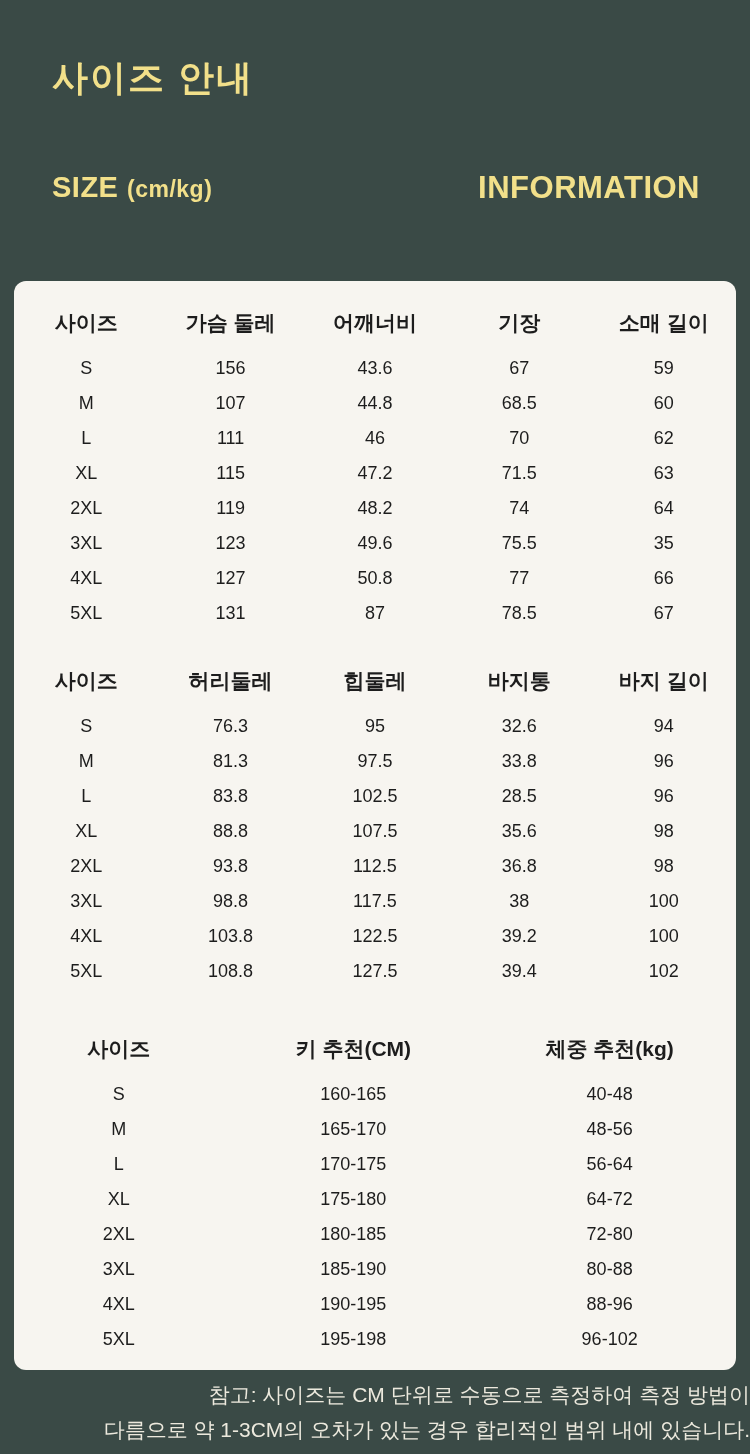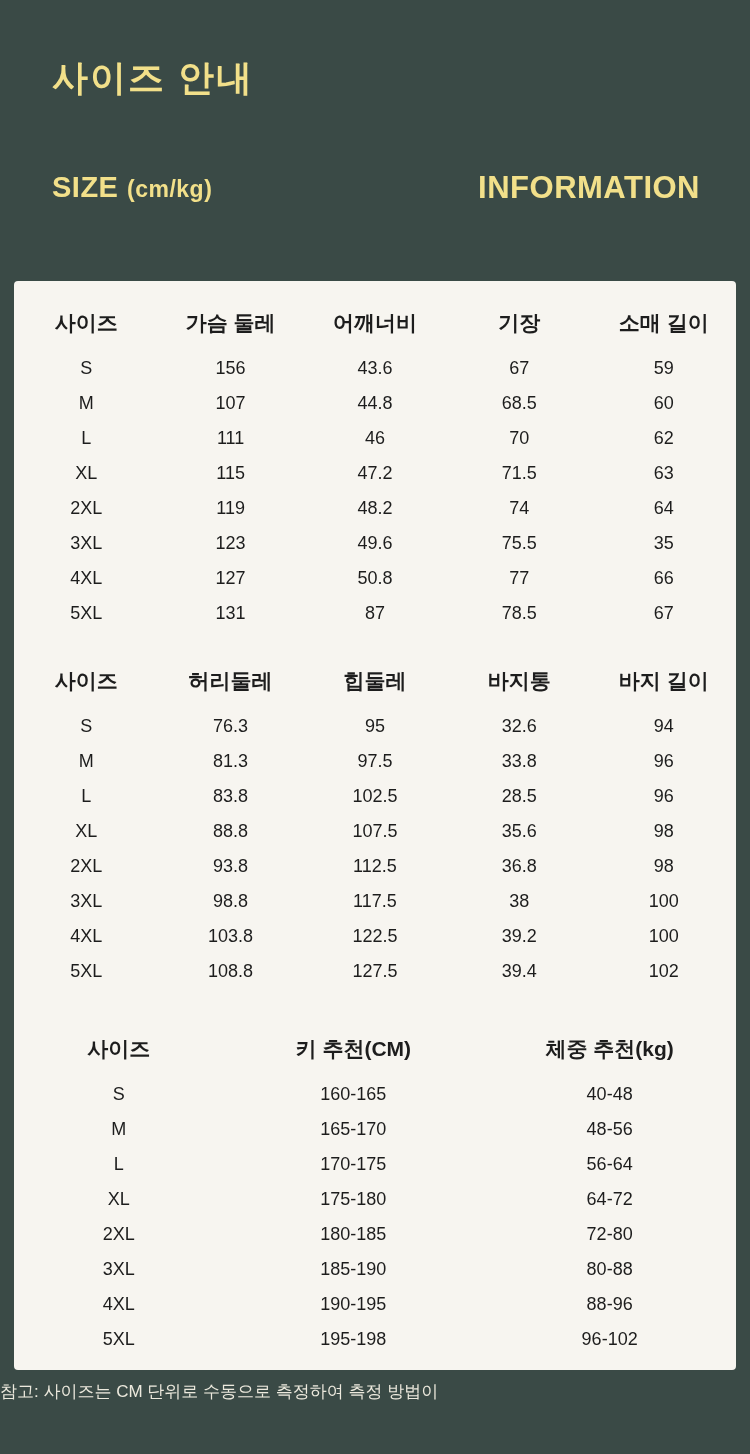--- a/index.html
+++ b/index.html
@@ -52,21 +52,21 @@
     font-size: 31px;
     letter-spacing: 0.5px;
   }
   .card {
     position: absolute;
     left: 14px;
     top: 281px;
     width: 722px;
     height: 1089px;
     background: #f7f5f0;
-    border-radius: 4px;
+    border-radius: 12px;
   }
   table.size-table {
     width: 100%;
     border-collapse: collapse;
     table-layout: fixed;
   }
   table.size-table th {
     color: #1d1d1d;
     font-size: 21px;
     font-weight: bold;
@@ -85,23 +85,23 @@
   .tbl-1 { margin-top: 18px; }
   .tbl-2 { margin-top: 26px; }
   .tbl-3 { margin-top: 36px; }
   .tbl-3 th { font-size: 21px; }
   .tbl-3 td { font-size: 18px; }
   .footer {
     position: absolute;
     left: 0;
     top: 1378px;
     width: 750px;
-    text-align: left;
+    text-align: right;
     color: #ece9dd;
-    font-size: 17px;
+    font-size: 21px;
     line-height: 1.65;
   }
 </style>
 </head>
 <body>
 
 <div class="page">
 
   <div class="header">
     <div class="main-title">사이즈 안내</div>
@@ -310,15 +310,16 @@
           <td>195-198</td>
           <td>96-102</td>
         </tr>
       </tbody>
     </table>
 
   </div>
 
   <div class="footer">
     <div>참고: 사이즈는 CM 단위로 수동으로 측정하여 측정 방법이</div>
+    <div>다름으로 약 1-3CM의 오차가 있는 경우 합리적인 범위 내에 있습니다.</div>
   </div>
 
 </div>
 
 </body></html>

